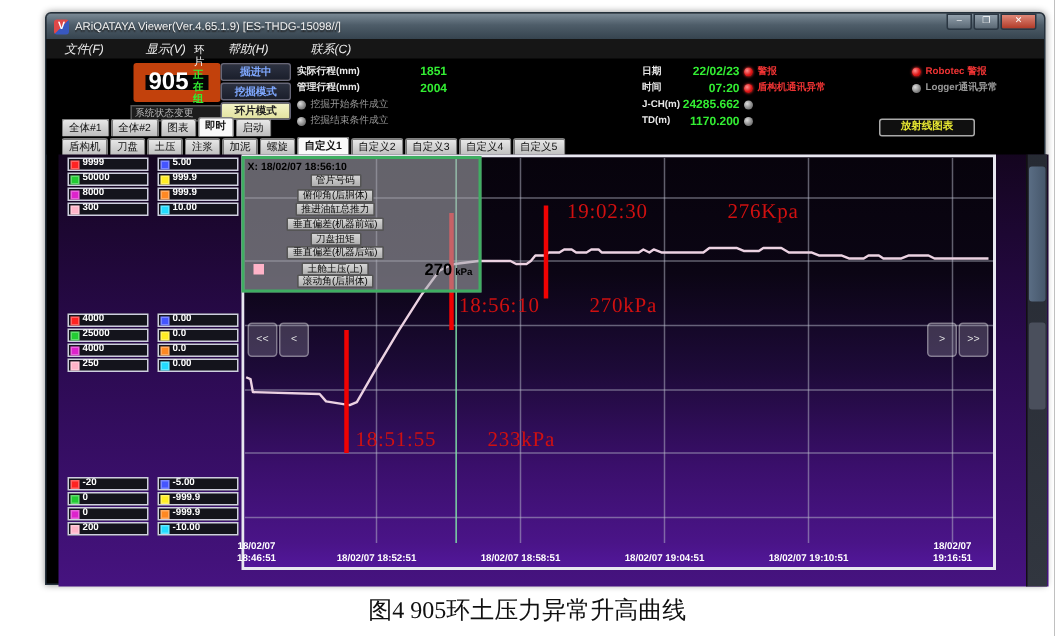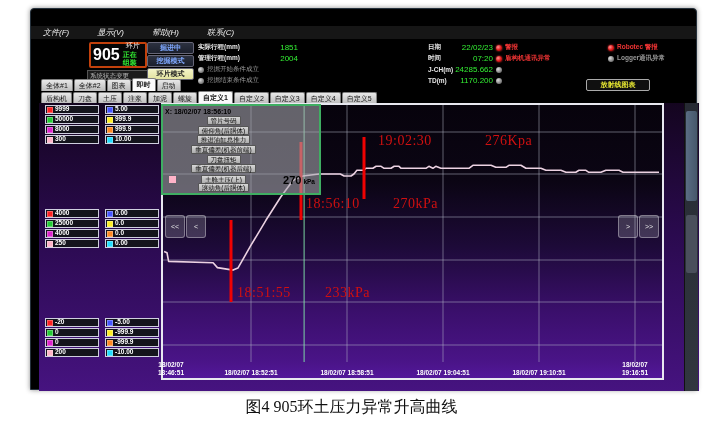--- a/index.html
+++ b/index.html
@@ -24,42 +24,42 @@
   .wc.close { background:linear-gradient(#e08878,#b03a28); width:24px; }
 
   
   .menubar { position:absolute; left:0; top:17px; right:0; height:14px; background:#161616;
     display:flex; align-items:center; padding-left:12px; gap:28px; border-bottom:1px solid #000; }
   .menu-item { color:#eee; font-size:8px;font-style:italic; }
 
   
   .header { position:absolute; left:0; top:31px; right:0; height:63px; background:#000; }
   .ring-box { position:absolute; left:58px; top:2px; width:58px; height:26px; background:#050505;
-    border:2px solid #c2410c; border-radius:2px; display:flex; align-items:center; padding:0 2px; }
+    border:8px solid #c2410c; border-radius:2px; display:flex; align-items:center; padding:0 2px; }
   .ring-no { font-size:16px; font-weight:bold; color:#fff; }
   .ring-right { display:flex; flex-direction:column; margin-left:3px; line-height:1.2; }
   .ring-label { color:#fff; font-size:7px; text-align:center; }
   .ring-status { color:#33ee33; font-size:7px; font-weight:bold; }
   .sys-state { position:absolute; left:56px; top:30px; width:62px; height:11px; background:#1c1c1c;
     border:1px solid #555; color:#b8b8b8; font-size:6.5px; text-align:left; padding-left:2px; line-height:8px; }
   .mode-col { position:absolute; left:116px; top:2px; width:47px; display:flex; flex-direction:column; gap:1px; }
   .mode-btn { height:12px; border:1px solid #667; border-radius:2px; font-size:7px; font-weight:bold;
     display:flex; align-items:center; justify-content:center; }
   .mode-btn.blue { background:linear-gradient(#2c3140,#1b1f2c); color:#7fa8ff; }
   .mode-btn.yellow { background:linear-gradient(#f4f4c8,#e2e2a0); color:#222; }
 
   .data-col { position:absolute; top:2px; display:flex; flex-direction:column; }
   #colA { left:167px; width:100px; }
   #colB { left:280px; width:112px; }
   #colC { left:397px; width:65px; }
   #colAlarm { left:465px; width:108px; }
   #colRight { left:577px; width:112px; }
   .row { display:flex; align-items:center; height:11px; white-space:nowrap; }
   .row .lbl { color:#e8e8e8; font-size:6.5px; font-weight:bold; }
-  .row .val { color:#33ee33; font-size:8px; font-weight:normal; margin-left:auto;text-align:right; }
+  .row .val { color:#33ee33; font-size:8px; font-weight:bold; margin-left:auto;text-align:right; }
   .row.cond .lbl { color:#9a9a9a; font-weight:normal; }
   .dot { width:6px; height:6px; border-radius:50%; margin-right:3px; flex:none; }
   .dot.red { background:radial-gradient(circle at 35% 35%,#ff9090,#e01515 55%,#7a0c0c); box-shadow:0 0 2px #f33; }
   .dot.gray { background:radial-gradient(circle at 35% 35%,#ddd,#8a8a8a 55%,#555); }
   .alarm-lbl { font-size:6.5px; font-weight:bold; }
   .alarm-lbl.red { color:#ee3333; }
   .alarm-lbl.gray { color:#9a9a9a; }
   .radiation { position:absolute; left:555px; top:39px; width:64px; height:12px; background:#101010;
     border:1px solid #aaa; border-radius:2px; color:#e8e832; font-size:7px; font-weight:bold; text-align:center; line-height:10px; }
 
@@ -117,20 +117,29 @@
   #sbt2 { top:112px; height:58px; background:#4a4f5c; }
 
   .caption { position:absolute; left:0; top:397px; width:703px; text-align:center;
     font-family:"Liberation Serif","DejaVu Serif",serif; font-size:16px; color:#101010; }
 </style>
 </head>
 <body>
 
 <div class="window">
 
+  <div class="titlebar">
+    <span class="app-icon">V</span>
+    <span class="title">ARiQATAYA Viewer(Ver.4.65.1.9) [ES-THDG-15098//]</span>
+    <div class="win-controls">
+      <span class="wc">–</span>
+      <span class="wc">❐</span>
+      <span class="wc close">✕</span>
+    </div>
+  </div>
 
   <div class="menubar">
 
   <span class="menu-item">文件(F)</span>
       <span class="menu-item">显示(V)</span>
       <span class="menu-item">帮助(H)</span>
       <span class="menu-item">联系(C)</span>
     </div>
 
   <div class="header">

